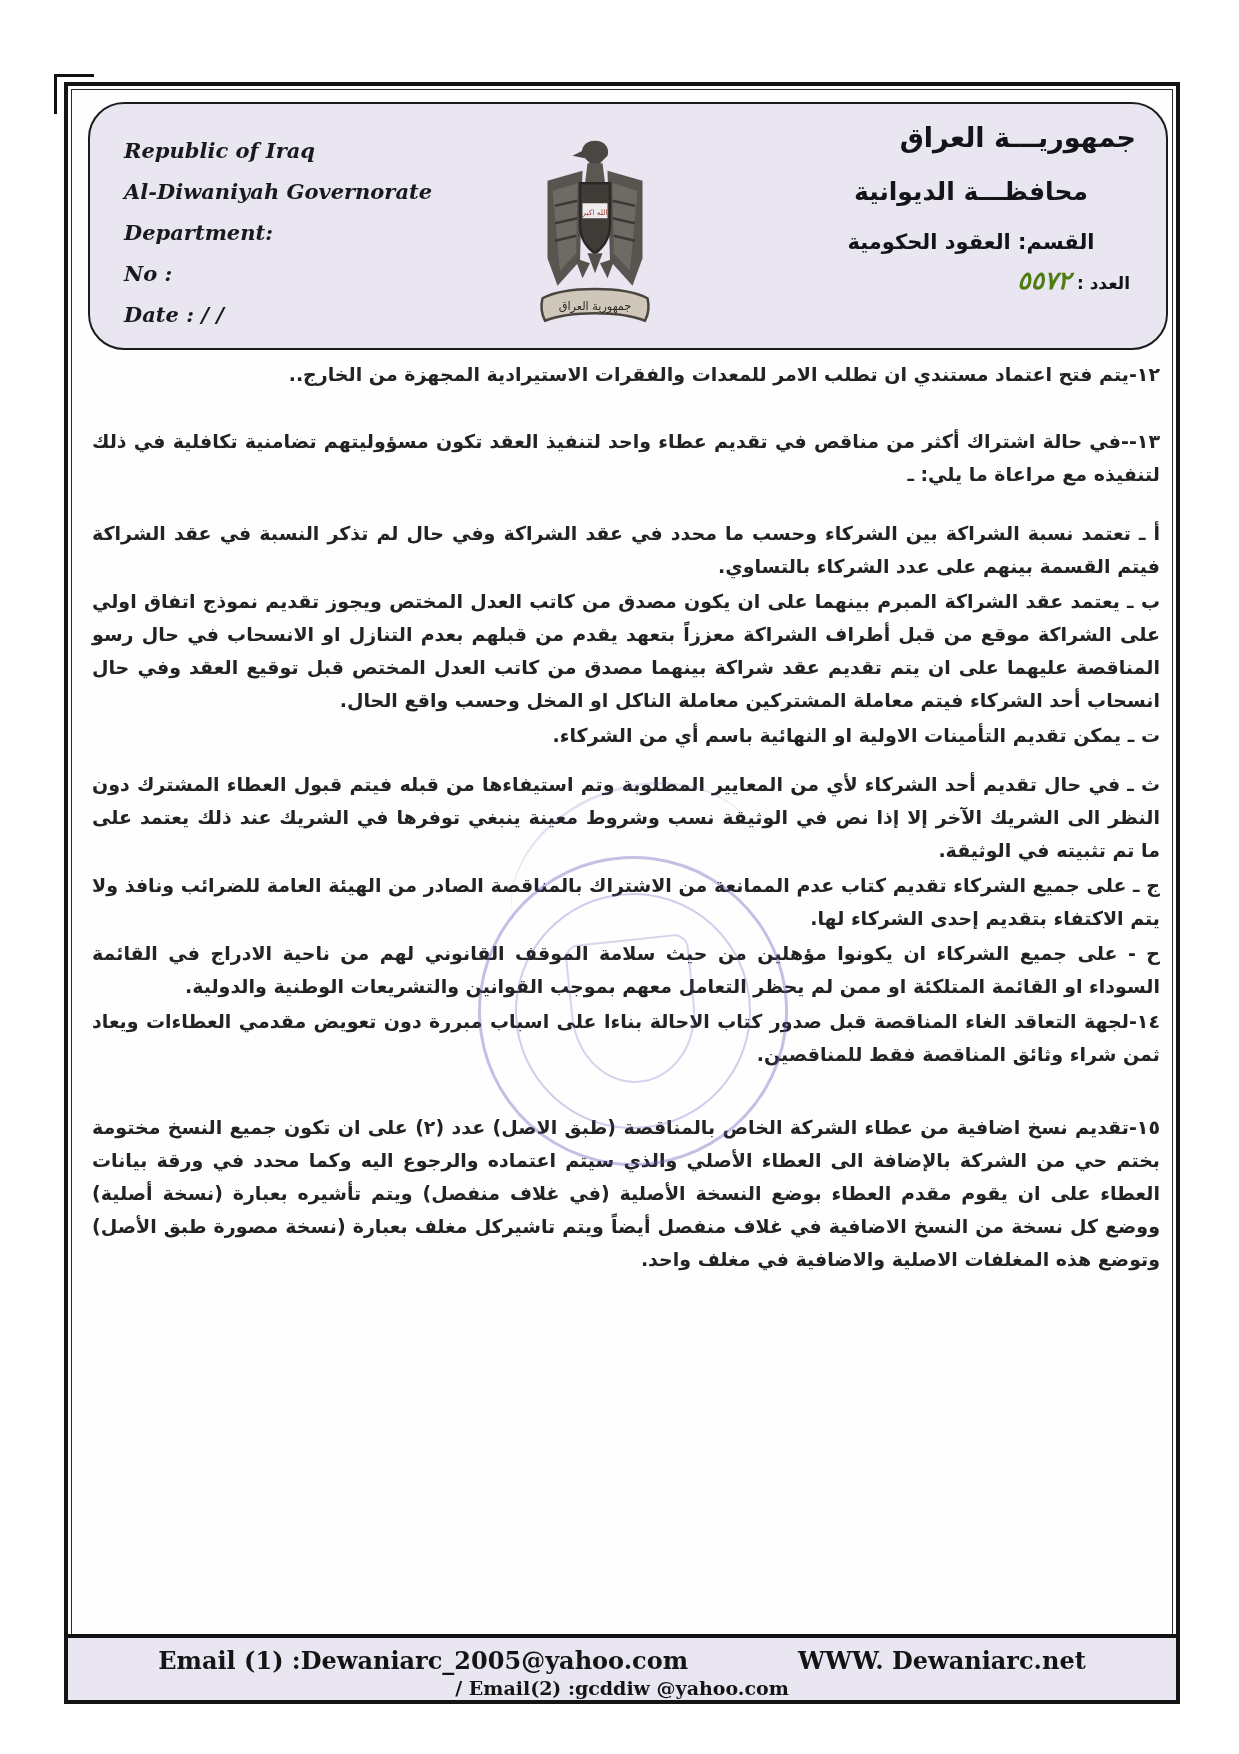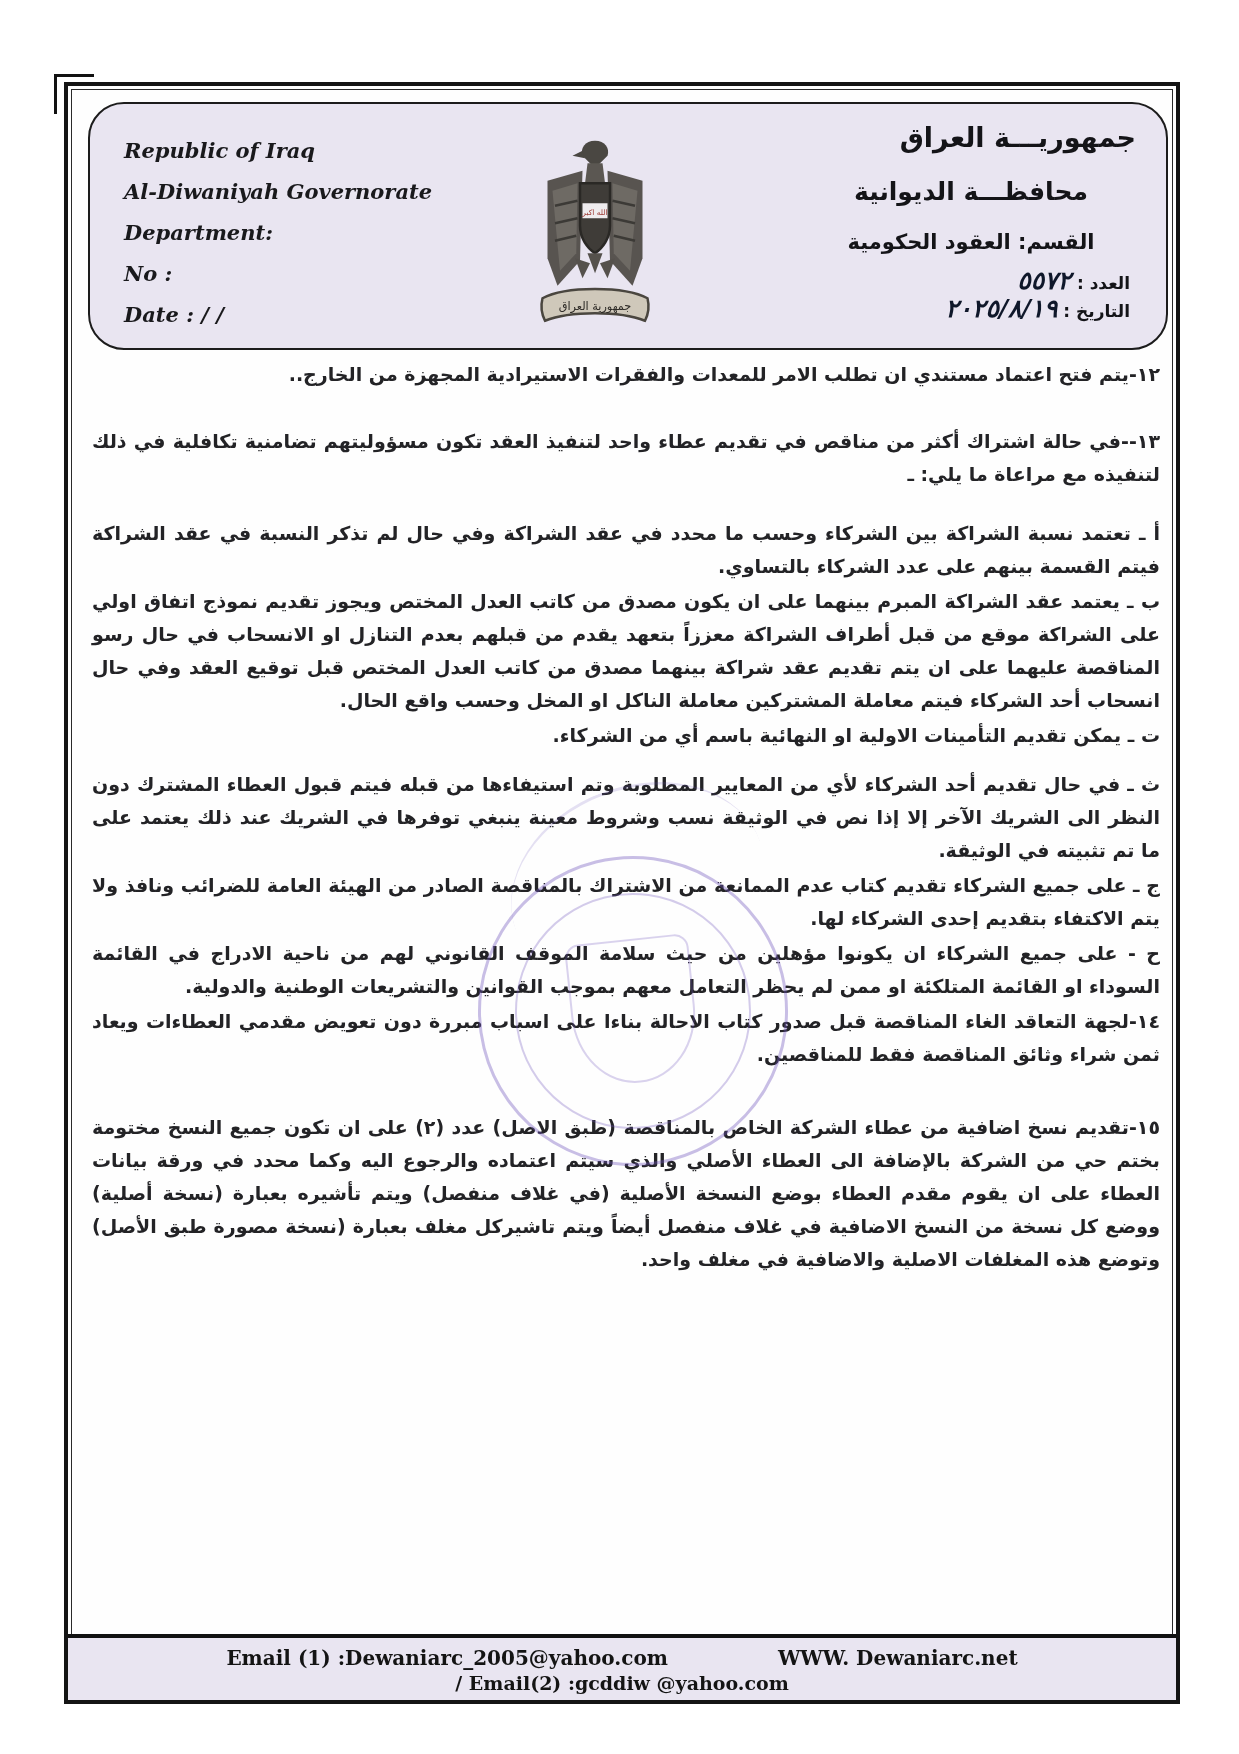--- a/index.html
+++ b/index.html
@@ -43,21 +43,21 @@
     font-weight:bold; color:#141418;
   }
   .hdr-ar .l1 { font-size:27px; margin-bottom:24px; letter-spacing:1px;text-align:right; }
   .hdr-ar .l2 { font-size:25px; margin-bottom:24px; }
   .hdr-ar .l3 { font-size:21px; margin-bottom:14px; }
   .hdr-ar .num-line, .hdr-ar .date-line {
     font-size:17px; text-align:right; padding-right:6px; line-height:26px;
   }
   .ink {
     font-family:"DejaVu Serif", serif; font-style:italic;
-    color:#0f172a; font-size:25px; font-weight:bold; letter-spacing:4px;
+    color:#4d7c0f; font-size:25px; font-weight:bold; letter-spacing:4px;
   }
   .emblem-wrap {
     position:absolute; left:430px; top:18px; width:200px; height:235px;
     display:flex; align-items:center; 
   }
   
   .doc-body {
     position:absolute; left:24px; right:16px; top:272px;
     direction:rtl; text-align:justify;
     font-size:19px; line-height:33px; font-weight:bold; color:#232326;
@@ -96,21 +96,21 @@
     pointer-events:none;
   }
   
   .footer-strip {
     position:absolute; left:0; right:0; bottom:0; height:66px;
     background:#e9e5f1; border-top:4px solid #111;
     font-family:"DejaVu Serif", serif; font-weight:bold; color:#141414;
   }
   .footer-line1 {
     display:flex; justify-content:center; gap:110px;
-    font-size:20px; margin-top:8px;
+    font-size:24px; margin-top:8px;
   }
   .footer-line2 {
     text-align:center; font-size:19px; margin-top:2px;
   }
 </style>
 </head>
 <body>
 
 <span class="corner-step"></span>
 
@@ -159,24 +159,20 @@
       </svg>
     </div>
 
     <div class="hdr-ar">
       <div class="l1">جمهوريـــة العراق</div>
       <div class="l2">محافظـــة الديوانية</div>
       <div class="l3">القسم: العقود الحكومية</div>
       <div class="num-line">
         <span>العدد :</span>
         <span class="ink">٥٥٧٢</span>
-      </div>
-      <div class="date-line">
-        <span>التاريخ :</span>
-        <span class="ink" style="letter-spacing:1px;">٢٠٢٥/٨/١٩</span>
       </div>
     </div>
   </div>
 
   <div class="doc-body">
     <p class="p12">١٢-يتم فتح اعتماد مستندي ان تطلب الامر للمعدات والفقرات الاستيرادية المجهزة من الخارج..</p>
     <p class="p13">١٣--في حالة اشتراك أكثر من مناقص في تقديم عطاء واحد لتنفيذ العقد تكون مسؤوليتهم تضامنية تكافلية في ذلك لتنفيذه مع مراعاة ما يلي: ـ</p>
     <p class="pA">أ ـ تعتمد نسبة الشراكة بين الشركاء وحسب ما محدد في عقد الشراكة وفي حال لم تذكر النسبة في عقد الشراكة فيتم القسمة بينهم على عدد الشركاء بالتساوي.</p>
     <p class="pB">ب ـ يعتمد عقد الشراكة المبرم بينهما على ان يكون مصدق من كاتب العدل المختص ويجوز تقديم نموذج اتفاق اولي على الشراكة موقع من قبل أطراف الشراكة معززاً بتعهد يقدم من قبلهم بعدم التنازل او الانسحاب في حال رسو المناقصة عليهما على ان يتم تقديم عقد شراكة بينهما مصدق من كاتب العدل المختص قبل توقيع العقد وفي حال انسحاب أحد الشركاء فيتم معاملة المشتركين معاملة الناكل او المخل وحسب واقع الحال.</p>
     <p class="pT">ت ـ يمكن تقديم التأمينات الاولية او النهائية باسم أي من الشركاء.</p>

